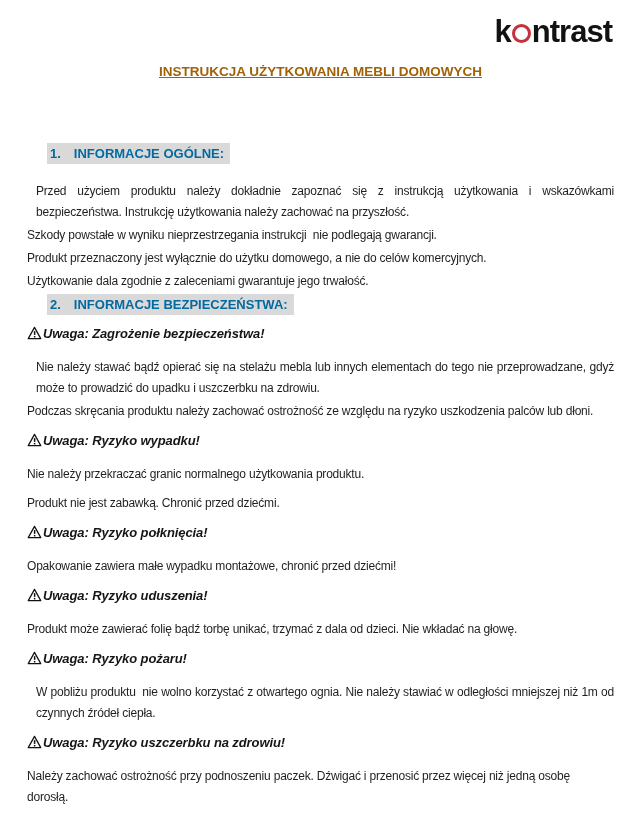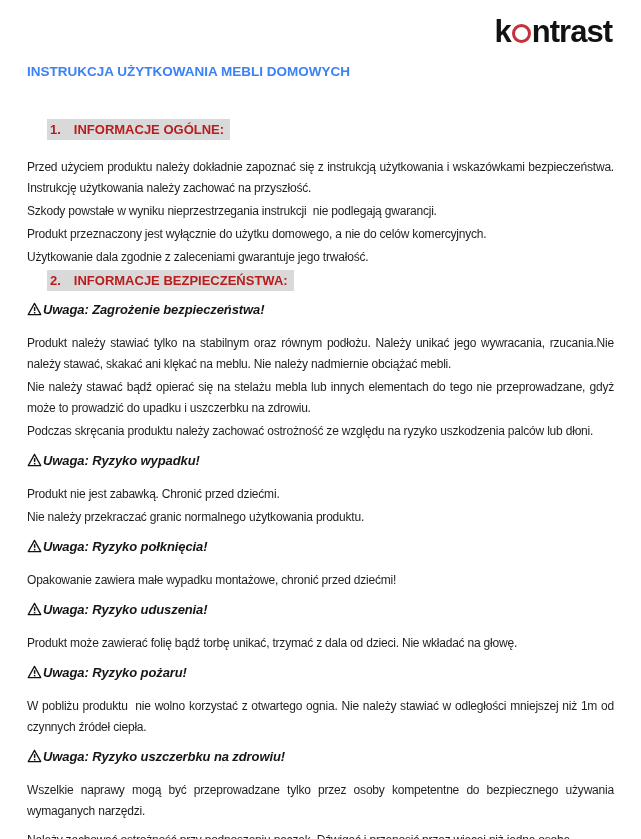--- a/index.html
+++ b/index.html
@@ -43,48 +43,49 @@
     width: 13px;
     height: 13px;
     border: 3.5px solid #c5303b;
     border-radius: 50%;
     vertical-align: -1px;
     margin: 0 1px;
     background: #ffffff;
   }
   
   .doc-title {
-    text-align: left;
+    text-align: center;
     font-weight: bold;
     font-size: 13.5px;
     letter-spacing: 0;
     margin-top: 10px;
-    color: #3b82f6;
+    color: #a16207;
+    text-decoration: underline;
   }
   
   .section-heading {
-    margin: 40px 0 0 20px;
+    margin: 64px 0 0 20px;
     font-size: 13px;
     font-weight: bold;
     letter-spacing: 0;
-    color: #b91c1c;
+    color: #0369a1;
   }
   .section-heading.second { margin-top: 2px; }
   .section-heading .hl {
     display: inline-block;
     background: #d9d9d9;
     padding: 3px 6px 3px 3px;
   }
   .section-heading .num { margin-right: 13px; }
   
   .para {
     margin: 0 0 2px 0;
     line-height: 21px;
   }
-  .para.just { text-align: justify; }
+  .para.just { text-align: justify; margin-left: 9px; }
   .para.gap-top { margin-top: 8px; }
   .first-para { margin-top: 17px; }
   
   .warning {
     margin: 9px 0 13px 0;
     font-size: 13px;
     font-weight: bold;
     font-style: italic;
     letter-spacing: -0.1px;
     line-height: 20px;
@@ -121,33 +122,32 @@
     <span class="hl"><span class="num">2.</span><span>INFORMACJE BEZPIECZEŃSTWA:</span></span>
   </div>
 
   <div class="warning">
     <span class="warn-icon"><svg width="15" height="14" viewBox="0 0 24 22">
           <path d="M12 2 L22 20 L2 20 Z" fill="none" stroke="#111111" stroke-width="2" stroke-linejoin="round"></path>
           <rect x="11" y="8" width="2.4" height="6" fill="#111111"></rect>
           <rect x="11" y="15.7" width="2.4" height="2.4" fill="#111111"></rect>
         </svg></span><span>Uwaga: Zagrożenie bezpieczeństwa!</span>
   </div>
-  <p class="para just">Produkt należy stawiać tylko na stabilnym oraz równym podłożu. Należy unikać jego wywracania, rzucania.Nie należy stawać, skakać ani klękać na meblu. Nie należy nadmiernie obciążać mebli.</p>
   <p class="para just">Nie należy stawać bądź opierać się na stelażu mebla lub innych elementach do tego nie przeprowadzane, gdyż może to prowadzić do upadku i uszczerbku na zdrowiu.</p>
   <p class="para">Podczas skręcania produktu należy zachować ostrożność ze względu na ryzyko uszkodzenia palców lub dłoni.</p>
 
   <div class="warning">
     <span class="warn-icon"><svg width="15" height="14" viewBox="0 0 24 22">
           <path d="M12 2 L22 20 L2 20 Z" fill="none" stroke="#111111" stroke-width="2" stroke-linejoin="round"></path>
           <rect x="11" y="8" width="2.4" height="6" fill="#111111"></rect>
           <rect x="11" y="15.7" width="2.4" height="2.4" fill="#111111"></rect>
         </svg></span><span>Uwaga: Ryzyko wypadku!</span>
   </div>
+  <p class="para">Nie należy przekraczać granic normalnego użytkowania produktu.</p>
   <p class="para gap-top">Produkt nie jest zabawką. Chronić przed dziećmi.</p>
-  <p class="para">Nie należy przekraczać granic normalnego użytkowania produktu.</p>
 
   <div class="warning">
     <span class="warn-icon"><svg width="15" height="14" viewBox="0 0 24 22">
           <path d="M12 2 L22 20 L2 20 Z" fill="none" stroke="#111111" stroke-width="2" stroke-linejoin="round"></path>
           <rect x="11" y="8" width="2.4" height="6" fill="#111111"></rect>
           <rect x="11" y="15.7" width="2.4" height="2.4" fill="#111111"></rect>
         </svg></span><span>Uwaga: Ryzyko połknięcia!</span>
   </div>
   <p class="para">Opakowanie zawiera małe wypadku montażowe, chronić przed dziećmi!</p>
 
@@ -169,16 +169,15 @@
   </div>
   <p class="para just gap-top">W pobliżu produktu&nbsp; nie wolno korzystać z otwartego ognia. Nie należy stawiać w odległości mniejszej niż 1m od czynnych źródeł ciepła.</p>
 
   <div class="warning">
     <span class="warn-icon"><svg width="15" height="14" viewBox="0 0 24 22">
           <path d="M12 2 L22 20 L2 20 Z" fill="none" stroke="#111111" stroke-width="2" stroke-linejoin="round"></path>
           <rect x="11" y="8" width="2.4" height="6" fill="#111111"></rect>
           <rect x="11" y="15.7" width="2.4" height="2.4" fill="#111111"></rect>
         </svg></span><span>Uwaga: Ryzyko uszczerbku na zdrowiu!</span>
   </div>
-  <p class="para just gap-top">Wszelkie naprawy mogą być przeprowadzane tylko przez osoby kompetentne do bezpiecznego używania wymaganych narzędzi.</p>
   <p class="para gap-top">Należy zachować ostrożność przy podnoszeniu paczek. Dźwigać i przenosić przez więcej niż jedną osobę dorosłą.</p>
 
 </div>
 
 </body></html>

